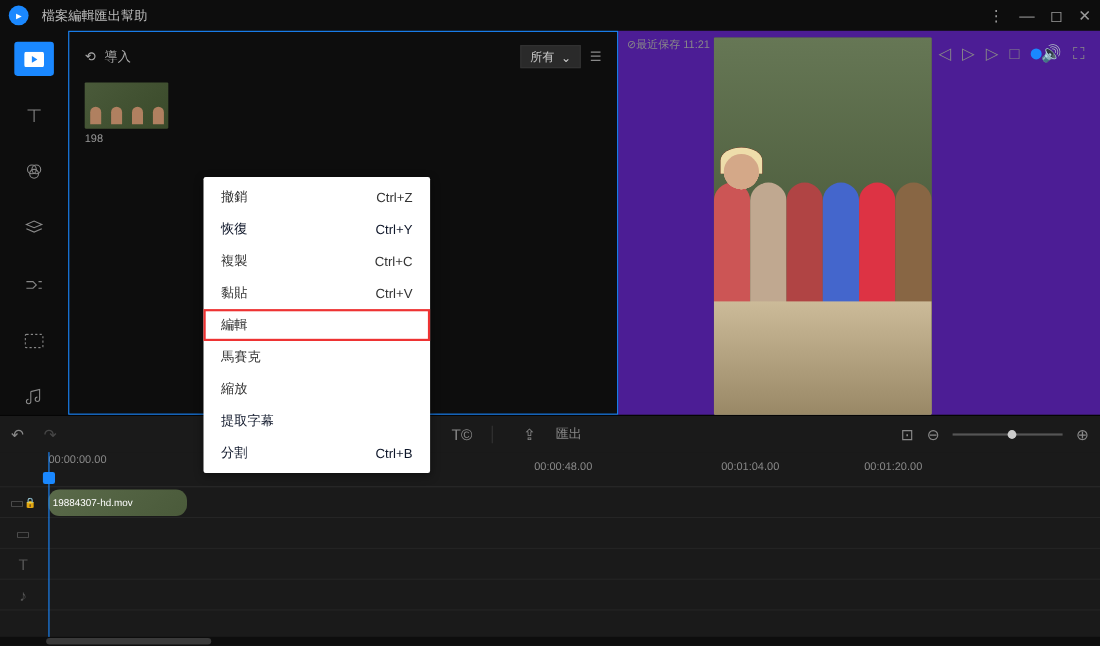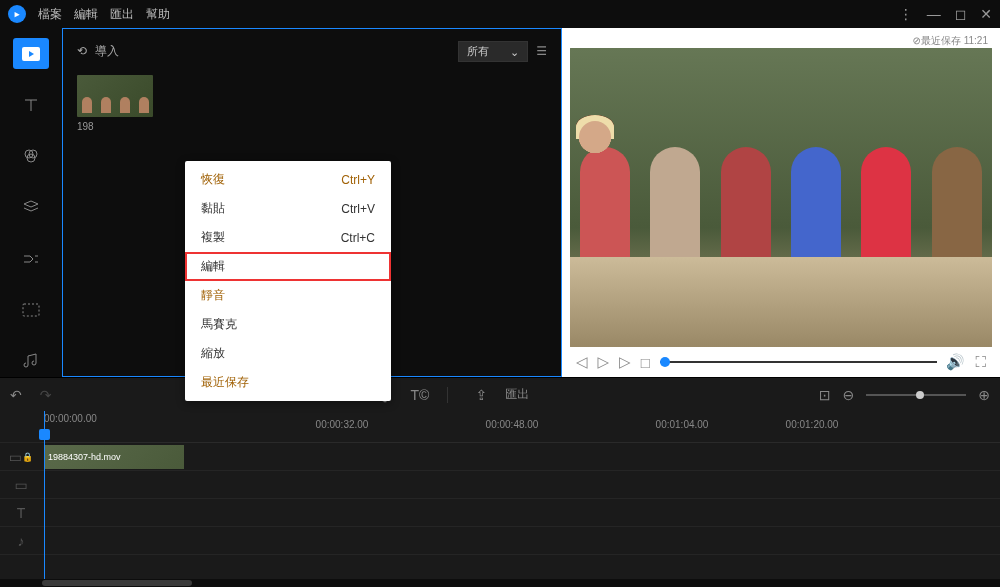--- a/index.html
+++ b/index.html
@@ -1,42 +1,42 @@
 <!DOCTYPE html>
 <html><head>
 <meta charset="utf-8">
 <style>
 *{margin:0;padding:0;box-sizing:border-box;font-family:"Microsoft YaHei",Arial,sans-serif;-webkit-font-smoothing:antialiased}
 body{background:#1a1a1a;color:#ccc;width:1000px;height:587px;overflow:hidden;font-size:12px}
 .titlebar{height:28px;background:#0d0d0d;display:flex;align-items:center;padding:0 8px;justify-content:space-between}
 .titlebar-left{display:flex;align-items:center;gap:12px}
 .logo{width:18px;height:18px;background:#1a88ff;border-radius:50%;display:flex;align-items:center;justify-content:center;color:#fff;font-size:9px;font-weight:bold}
-.menu-items{display:flex;gap:12px;font-size:12px;color:#bbb}
+.menu-items{display:flex;gap:0;font-size:12px;color:#bbb}
 .menu-items span{cursor:pointer}
 .titlebar-right{display:flex;gap:14px;align-items:center;color:#999}
 .win-btn{cursor:pointer;font-size:14px}
 .body-main{display:flex;height:349px;background:#0d0d0d}
 .sidebar{width:62px;background:#0d0d0d;display:flex;flex-direction:column;align-items:center;padding-top:10px;gap:20px}
 .side-item{width:36px;height:32px;display:flex;align-items:center;justify-content:center;color:#888;cursor:pointer;border-radius:3px}
 .side-item.active{background:#1a88ff;color:#fff}
 .media-panel{width:500px;border:1px solid #1a88ff;position:relative;padding:8px 14px}
 .media-header{display:flex;align-items:center;justify-content:space-between;height:28px}
 .media-header-left{display:flex;align-items:center;gap:8px;color:#aaa;font-size:12px}
 .media-header-right{display:flex;align-items:center;gap:8px}
-.dropdown{background:#2a2a2a;border:1px solid #333;padding:2px 8px;font-size:11px;color:#ccc;display:flex;align-items:flex-end;gap:21px;cursor:pointer}
+.dropdown{background:#2a2a2a;border:1px solid #333;padding:2px 8px;font-size:11px;color:#ccc;display:flex;align-items:flex-end;gap:6px;cursor:pointer}
 .thumb{width:76px;margin-top:10px}
 .thumb-img{width:76px;height:42px;background:linear-gradient(135deg,#4a5a3a 0%,#3a4a2a 100%);position:relative;border-radius:1px;overflow:hidden}
 .thumb-people{position:absolute;inset:0;display:flex;align-items:flex-end;justify-content:space-around;padding-bottom:4px}
 .thumb-person{width:10px;height:16px;background:#b08060;border-radius:5px 5px 0 0}
 .thumb-label{font-size:10px;color:#999;margin-top:4px}
 .context-menu{position:absolute;left:122px;top:132px;width:206px;background:#fff;border-radius:2px;box-shadow:0 2px 8px rgba(0,0,0,.4);z-index:100;padding:4px 0}
 .ctx-item{display:flex;justify-content:space-between;align-items:center;padding:6px 16px;font-size:12px;color:#333;cursor:pointer}
-.ctx-item.disabled{color:#a16207}
+.ctx-item.disabled{color:#0f172a}
 .ctx-item.highlighted{border:2px solid #e33;padding:4px 14px}
-.preview-panel{flex:1;background:#ffffff;display:flex;flex-direction:column;padding:6px 8px 0 8px}
+.preview-panel{flex:1;background:#4c1d95;display:flex;padding:6px 8px 0 8px}
 .preview-top{display:flex;justify-content:flex-end;font-size:10px;color:#888;height:14px;padding-right:4px}
 .preview-img{flex:1;background:#556644;position:relative;overflow:hidden;border-radius:1px}
 .scene-bg{position:absolute;inset:0;background:linear-gradient(180deg,#667755 0%,#4a5a3a 60%,#aa9977 100%)}
 .scene-table{position:absolute;bottom:0;left:0;right:0;height:30%;background:linear-gradient(180deg,#ccbb99 0%,#998866 100%)}
 .scene-people{position:absolute;bottom:25%;left:0;right:0;display:flex;justify-content:space-around}
 .scene-person{width:50px;height:120px;border-radius:25px 25px 0 0}
 .sp1{background:#cc5555;height:110px}
 .sp2{background:#c0a890;height:120px}
 .sp3{background:#b04444;height:115px}
 .sp4{background:#4466cc;height:125px}
@@ -60,21 +60,21 @@
 .tl-labels{width:42px;display:flex;flex-direction:column}
 .tl-label-row{height:28px;display:flex;align-items:center;justify-content:center;color:#555;font-size:14px;border-bottom:1px solid #252525}
 .tl-label-row.first{height:32px}
 .tl-tracks{flex:1;position:relative}
 .ruler{height:32px;position:relative;border-bottom:1px solid #2a2a2a}
 .ruler-start{position:absolute;left:2px;top:2px;font-size:10px;color:#888}
 .ruler-mark{position:absolute;bottom:12px;font-size:10px;color:#888;transform:translateX(-50%)}
 .playhead{position:absolute;left:2px;top:0;bottom:0;width:1px;background:#1a88ff;z-index:5}
 .playhead::before{content:"";position:absolute;top:18px;left:-5px;width:11px;height:11px;background:#1a88ff;border-radius:2px}
 .track{height:28px;border-bottom:1px solid #252525;position:relative}
-.clip{position:absolute;left:2px;top:2px;height:24px;width:140px;background:linear-gradient(135deg,#5a6a4a 0%,#4a5a3a 100%);border-radius:0;font-size:9px;color:#fff;padding:2px 4px;overflow:hidden;display:flex;align-items:center}
+.clip{position:absolute;left:2px;top:2px;height:24px;width:126px;background:linear-gradient(135deg,#5a6a4a 0%,#4a5a3a 100%);border-radius:10px;font-size:9px;color:#fff;padding:2px 4px;overflow:hidden;display:flex;align-items:center}
 .tl-scrollbar{height:8px;background:#0d0d0d;position:relative}
 .tl-scroll-thumb{position:absolute;left:42px;width:150px;height:6px;top:1px;background:#3a3a3a;border-radius:3px}
 svg{display:block}
 </style>
 </head>
 <body>
 
 <div class="titlebar">
   <div class="titlebar-left">
     <div class="logo">▸</div>
@@ -156,51 +156,55 @@
           <div class="thumb-person"></div>
             <div class="thumb-person"></div>
             <div class="thumb-person"></div>
             <div class="thumb-person"></div>
         </div>
       </div>
       <div class="thumb-label">198</div>
     </div>
 
     <div class="context-menu">
+      <div class="ctx-item">
+          <span>撤銷</span>
+          <span>Ctrl+Z</span>
+        </div>
       <div class="ctx-item disabled">
           <span>恢復</span>
           <span>Ctrl+Y</span>
         </div>
       <div class="ctx-item">
+          <span>複製</span>
+          <span>Ctrl+C</span>
+        </div>
+      <div class="ctx-item">
           <span>黏貼</span>
           <span>Ctrl+V</span>
-        </div>
-      <div class="ctx-item">
-          <span>複製</span>
-          <span>Ctrl+C</span>
         </div>
       <div class="ctx-item highlighted">
           <span>編輯</span>
           <span></span>
         </div>
-      <div class="ctx-item disabled">
-          <span>靜音</span>
-          <span></span>
-        </div>
       <div class="ctx-item">
           <span>馬賽克</span>
           <span></span>
         </div>
       <div class="ctx-item">
           <span>縮放</span>
           <span></span>
         </div>
       <div class="ctx-item disabled">
-          <span>最近保存</span>
+          <span>提取字幕</span>
           <span></span>
+        </div>
+      <div class="ctx-item disabled">
+          <span>分割</span>
+          <span>Ctrl+B</span>
         </div>
     </div>
   </div>
 
   <div class="preview-panel">
     <div class="preview-top">⊘最近保存 11:21</div>
     <div class="preview-img">
       <div class="scene-bg"></div>
       <div class="scene-people">
         <div class="scene-person sp1">

